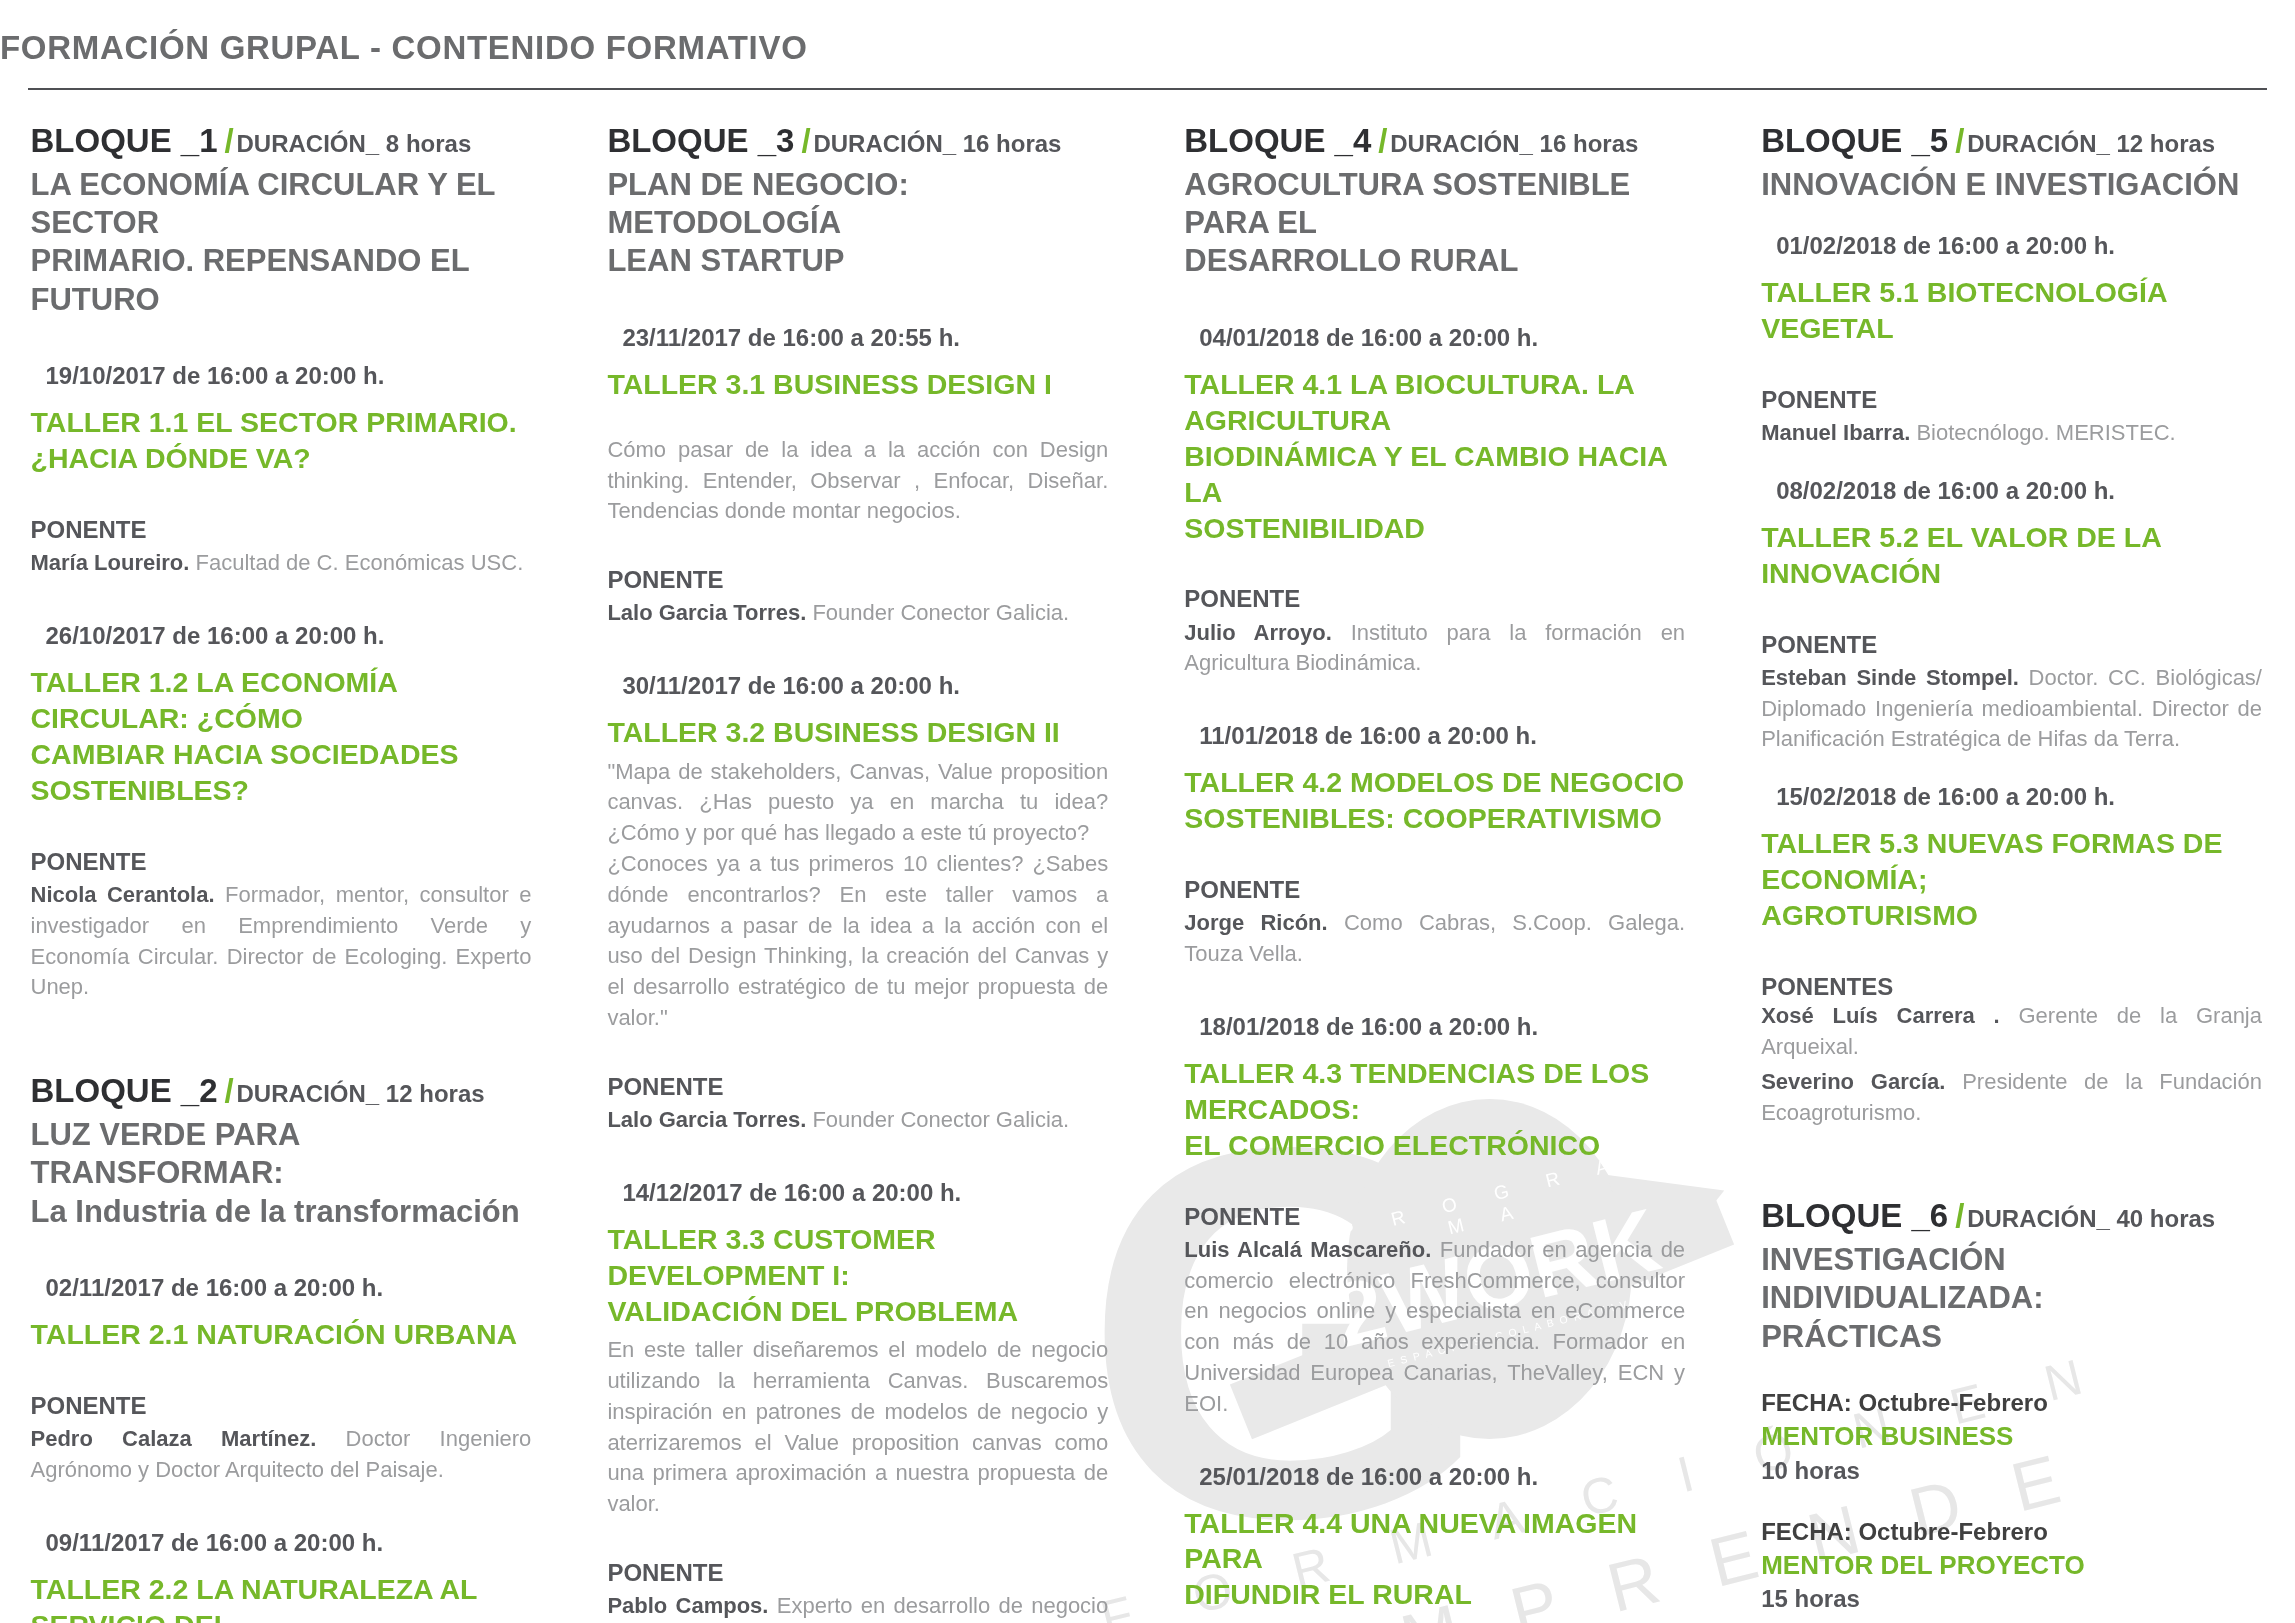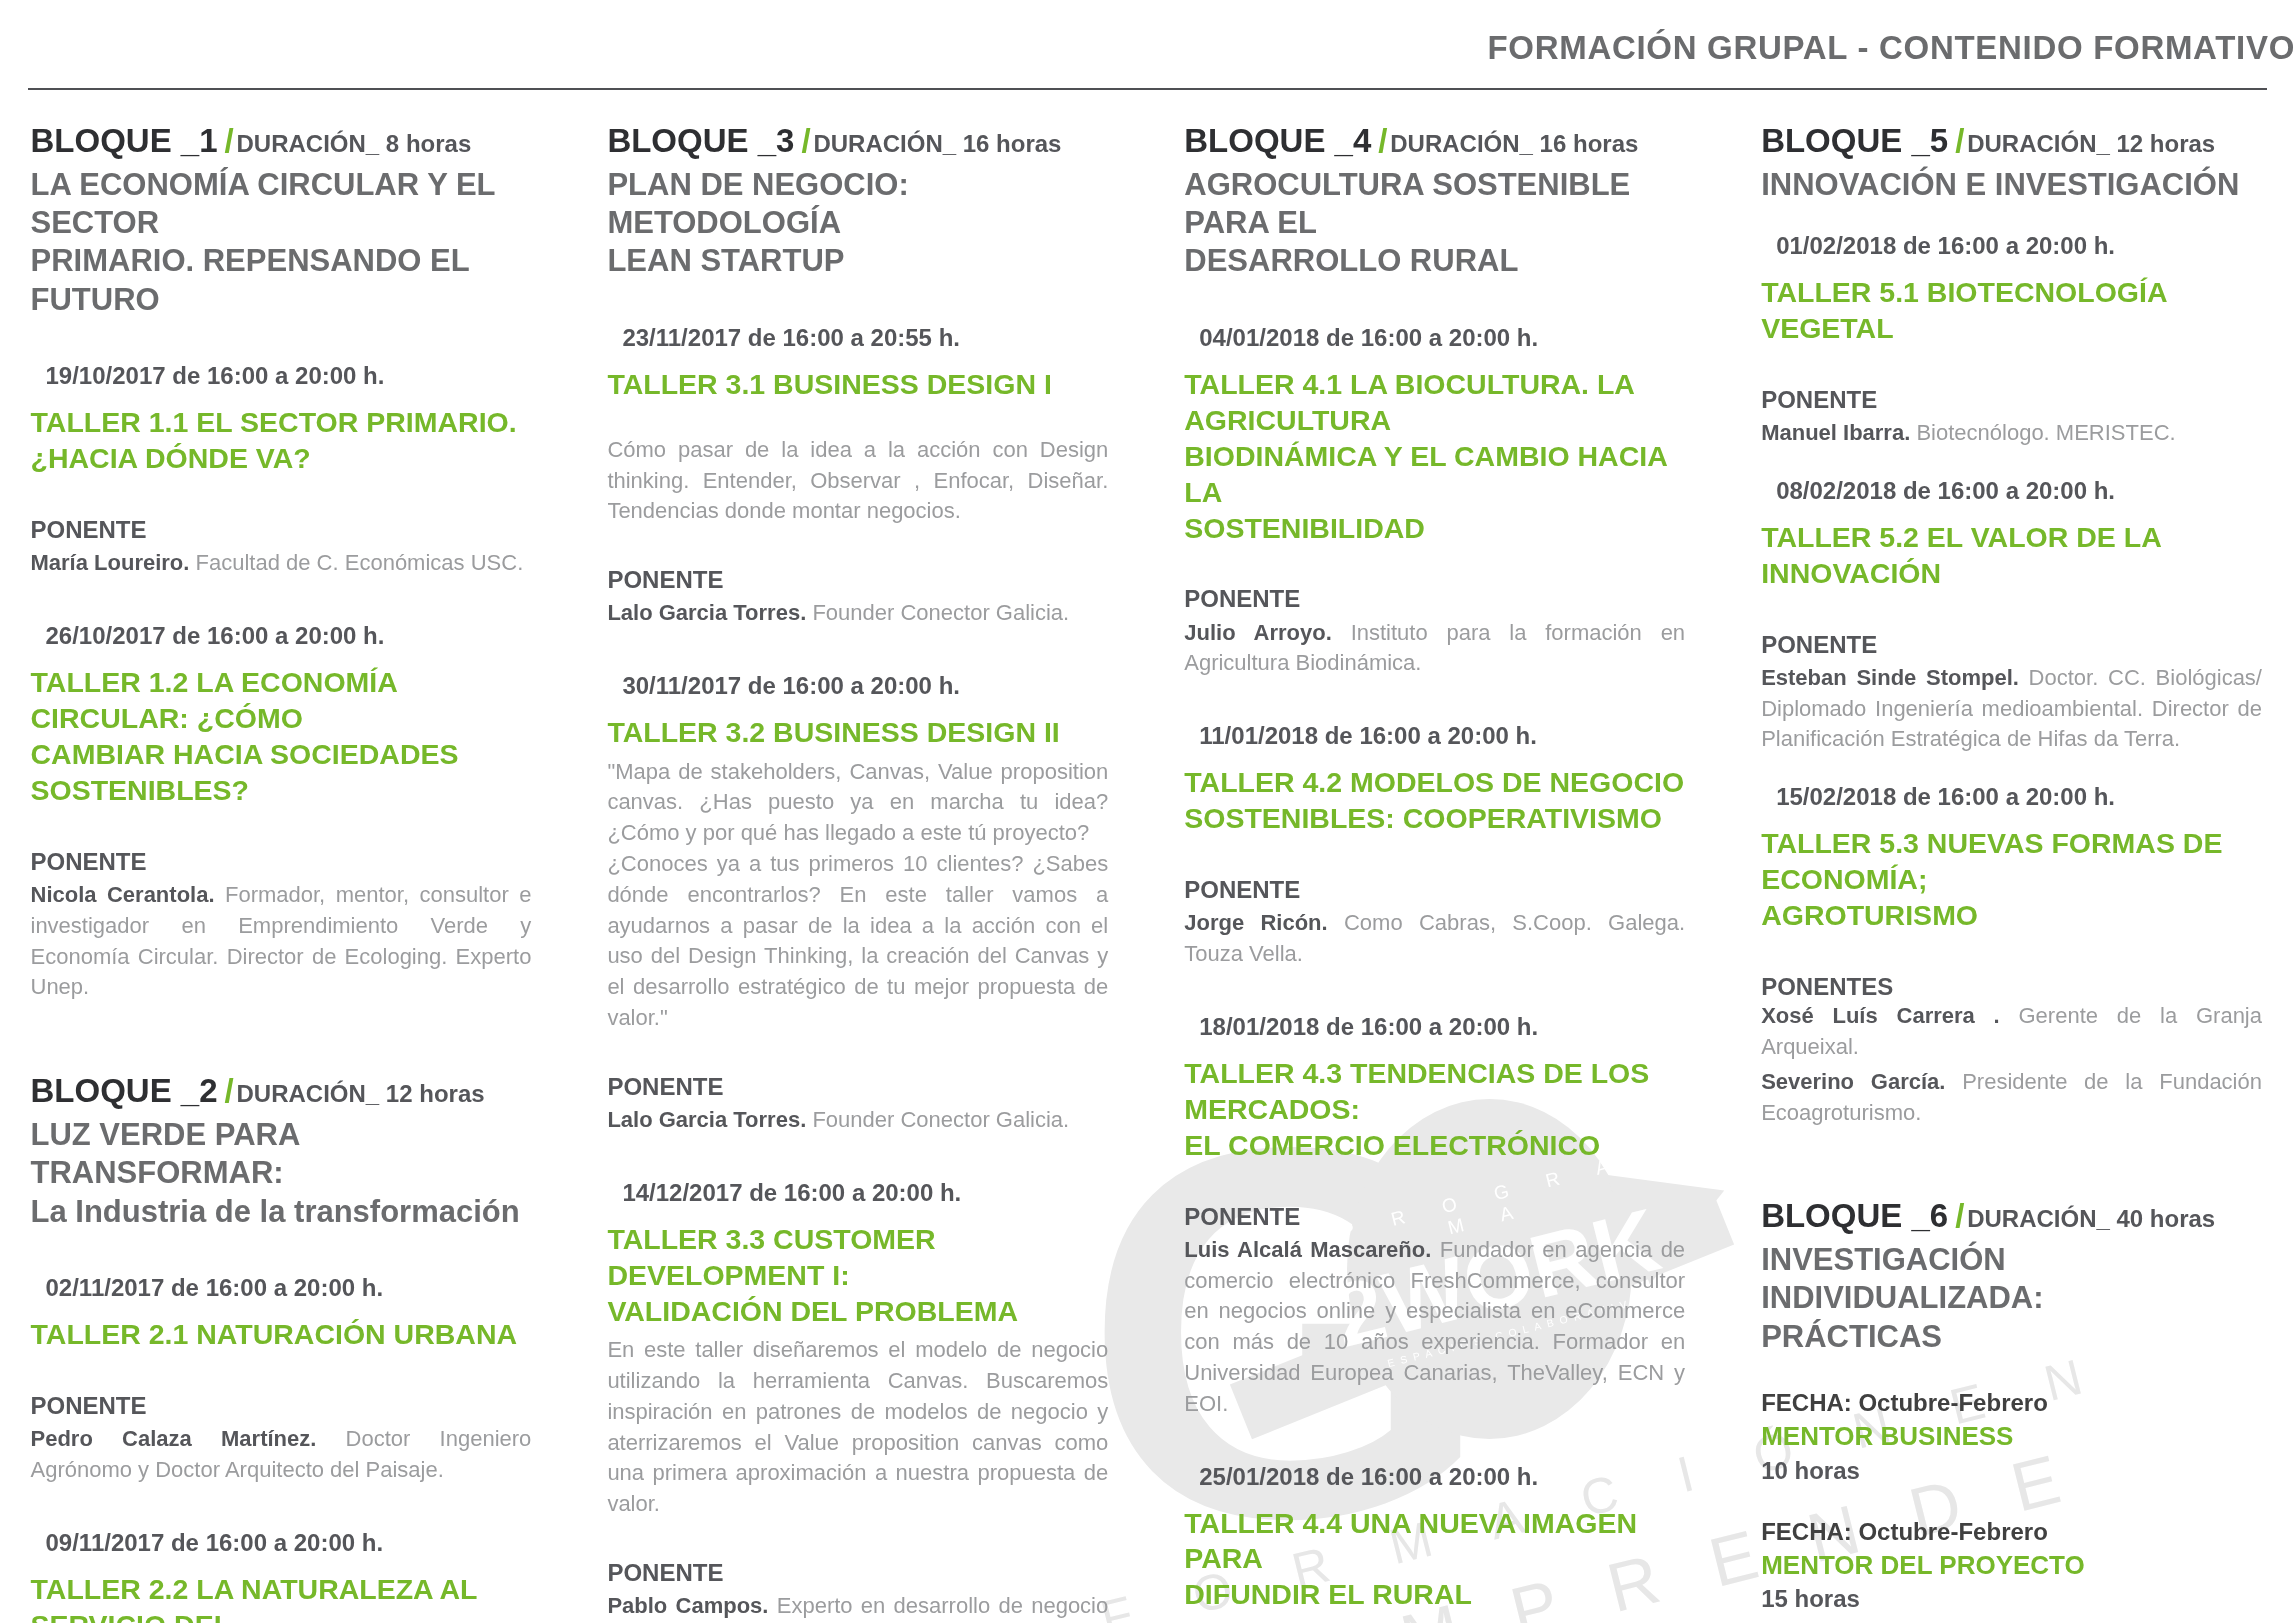--- a/index.html
+++ b/index.html
@@ -2,21 +2,21 @@
 <html lang="es" style="font-size:11px"><head>
 <meta charset="utf-8">
 <style>
   html,body{margin:0;padding:0;background:#ffffff;}
   body{
     width:2295px;height:1623px;position:relative;overflow:hidden;
     font-family:"Liberation Sans", sans-serif;color:#55565a;
   }
   .page{position:relative;width:100%;height:100%;}
   
-  .header{position:relative;z-index:2;text-align:right;padding-top:29px;}
+  .header{position:relative;z-index:2;text-align:left;padding-top:29px;}
   .header h1{
     margin:0 0 21px 0;font-size:33px;font-weight:700;color:#6b6c6e;letter-spacing:0.7px;
   }
   .rule{border-top:2.8px solid #4f5054;margin:0 28px;}
   
   .columns{
     position:relative;z-index:2;
     display:grid;grid-template-columns:repeat(4,1fr);column-gap:76px;
     padding:32px 33px 0 30.5px;
   }

